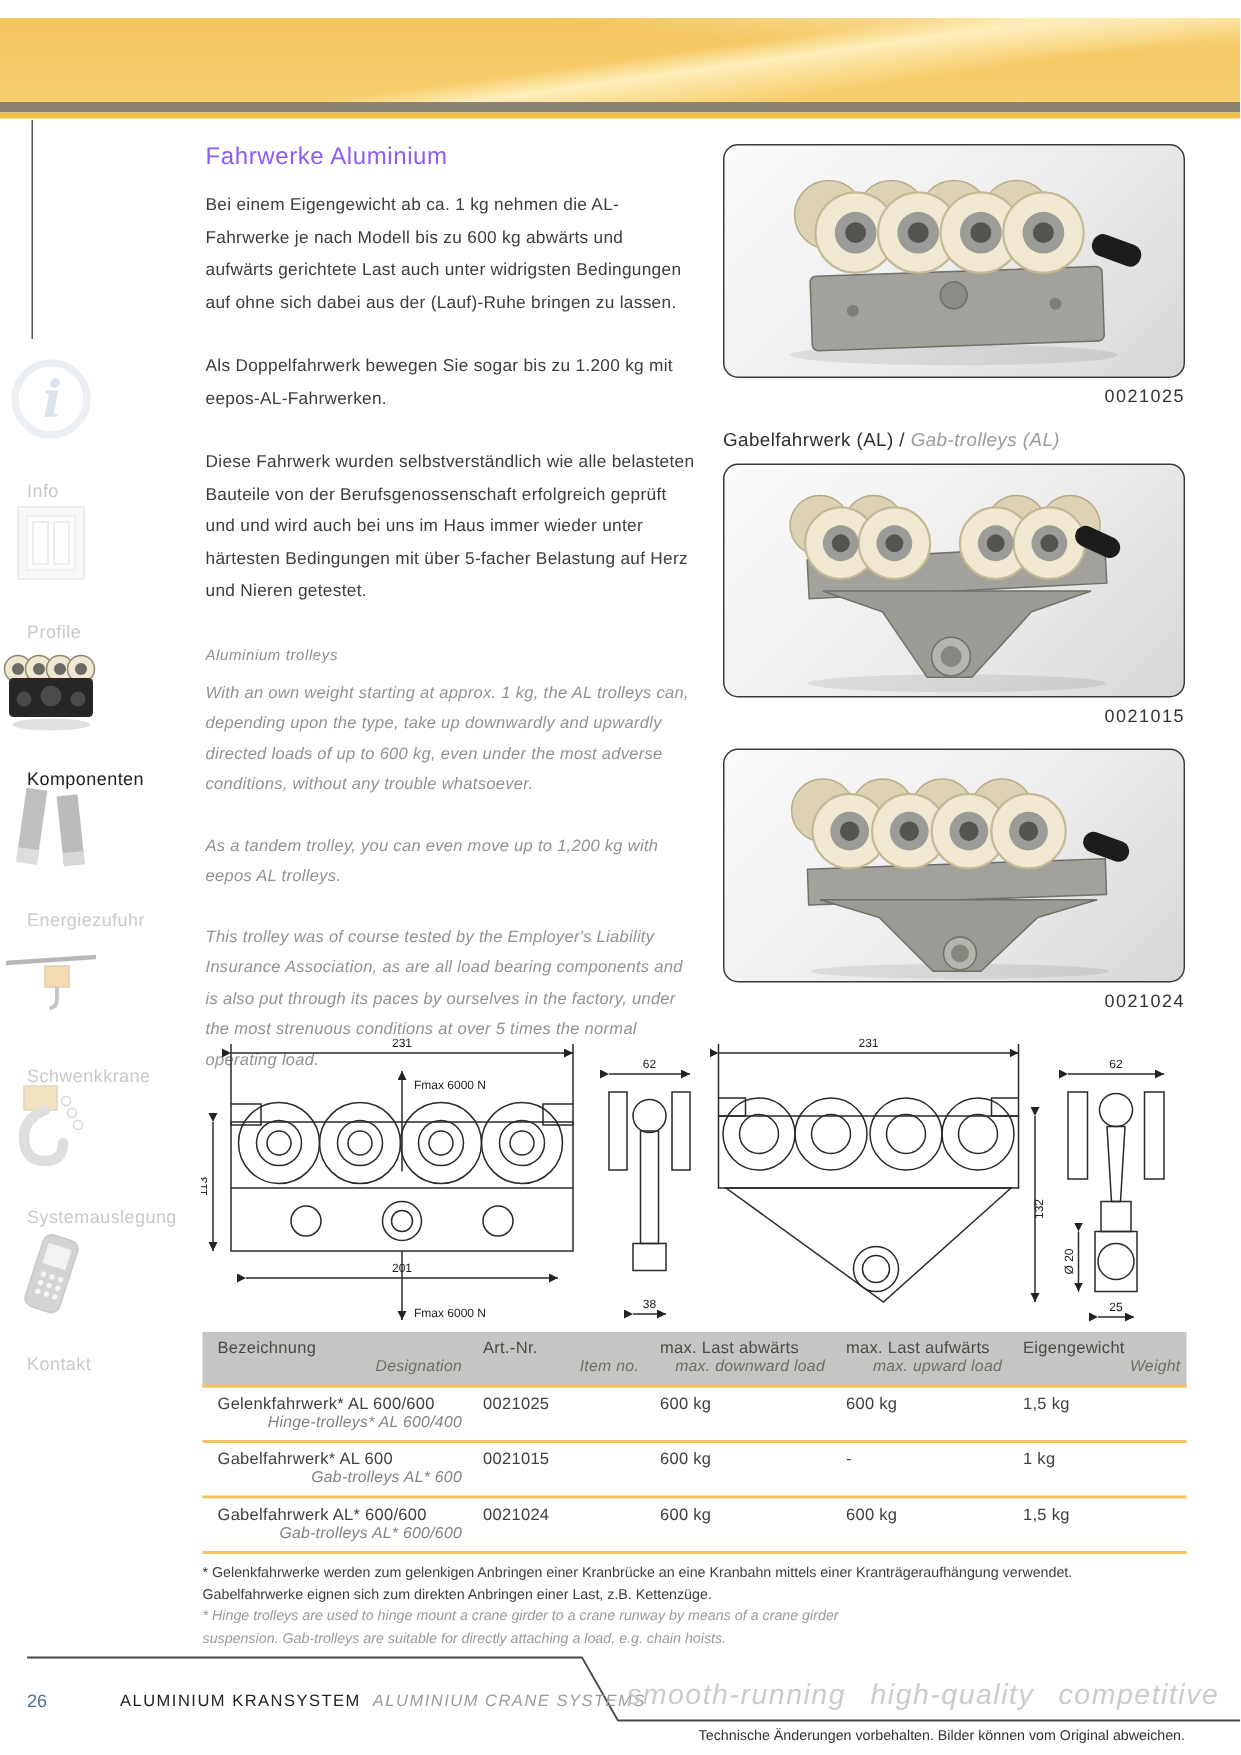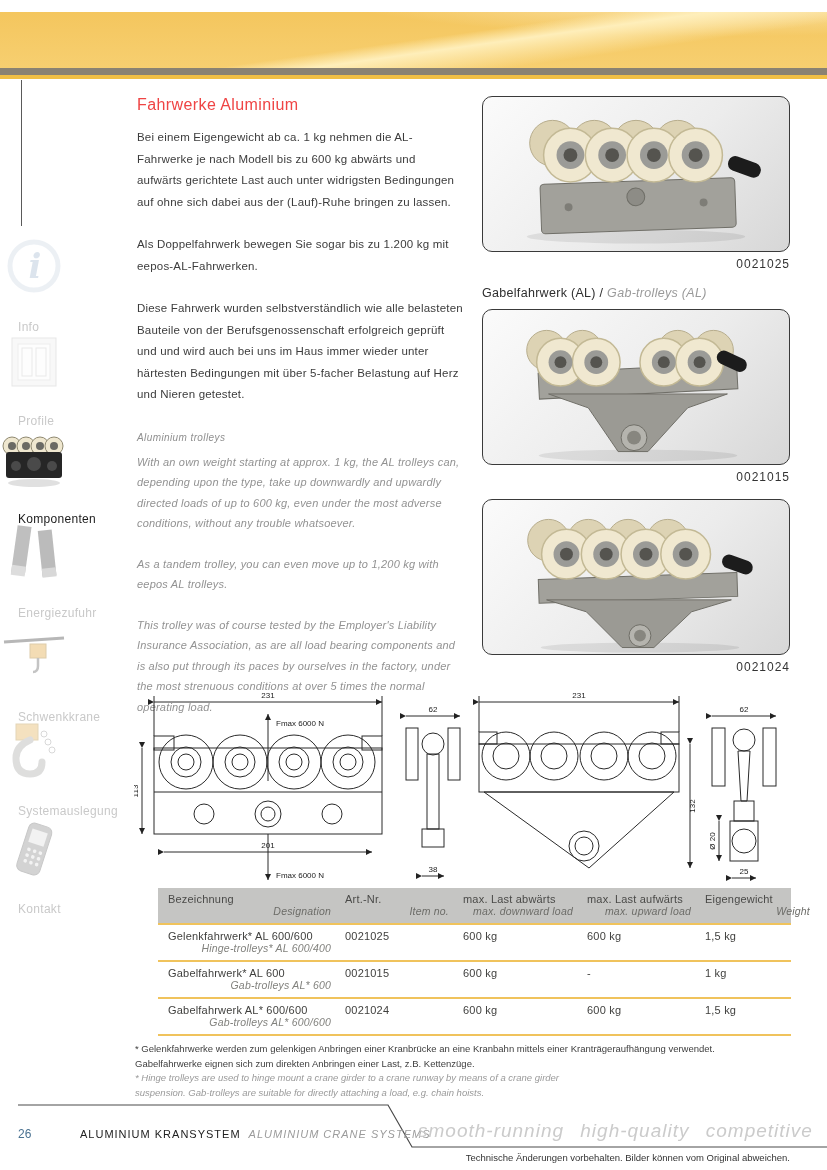--- a/index.html
+++ b/index.html
@@ -15,37 +15,37 @@
   .band-yellow{position:absolute;left:0;top:75px;width:827px;height:4px;background:#f0bf45;}
   .vrule{position:absolute;left:21px;top:80px;width:1px;height:146px;background:#5a5a5a;}
   
   .side-item{position:absolute;left:0;width:112px;}
   .side-icon{display:block;width:64px;height:64px;margin-left:2px;}
   .side-label{display:block;margin:20px 0 0 18px;font-size:12px;letter-spacing:.3px;color:#c9c9c9;}
   .side-item.active .side-label{color:#1c1c1c;}
   .faded{opacity:.32;}
   
   .col-left{position:absolute;left:137px;top:96px;width:326px;}
-  .h-main{margin:0 0 13px 0;font-size:16px;font-weight:400;color:#ef4444;letter-spacing:.4px;}
+  .h-main{margin:0 0 13px 0;font-size:16px;font-weight:400;color:#8b5cf6;letter-spacing:.4px;}
   .p-de{margin:0 0 21px 0;font-size:11.5px;line-height:21.5px;color:#3c3c3c;letter-spacing:.2px;}
   .h-en{margin:26px 0 9px 0;font-size:10px;font-weight:400;font-style:italic;color:#8f8f8f;letter-spacing:.4px;}
   .p-en{margin:0 0 20px 0;font-size:11px;line-height:20.5px;font-style:italic;color:#929292;letter-spacing:.2px;}
   
   .col-right{position:absolute;left:482px;top:96px;width:308px;}
   .prod-head{margin:0 0 9px 0;font-size:12.5px;font-weight:400;color:#2e2e2e;letter-spacing:.3px;}
   .prod-head .en{font-style:italic;color:#9a9a9a;}
   .photo{width:306px;height:154px;border:1px solid #3a3a3a;border-radius:10px;
          background:linear-gradient(135deg,#fbfbfb 0%,#ececec 55%,#d7d7d7 100%);margin:0 0 5px 0;}
   .caption{font-size:12px;color:#333;text-align:right;letter-spacing:1px;margin:0 0 15px 0;}
   
   .drawings{position:absolute;left:134px;top:686px;width:660px;height:202px;}
   .drawings text{font-size:8px;fill:#222;font-family:"Liberation Sans",sans-serif;}
   
   .tbl{position:absolute;left:135px;top:888px;width:656px;font-size:11px;}
-  .tbl-row{display:grid;grid-template-columns:177px 118px 124px 118px 119px;border-bottom:2px solid #f0c35c;margin-left:23px;}
+  .tbl-row{display:grid;grid-template-columns:177px 118px 124px 118px 119px;border-bottom:2px solid #f0c35c;}
   .tbl-head{background:#c5c5c3;}
   .cell{padding:5px 4px 6px 10px;}
   .de-line{color:#3f3f3d;letter-spacing:.2px;}
   .en-line{font-style:italic;color:#82827e;font-size:10.5px;letter-spacing:.2px;text-align:right;}
   .tbl-head .de-line{color:#4a4a48;}
   .tbl-head .en-line{color:#6c6c68;}
   
   .fn-de{position:absolute;left:135px;top:1041px;width:580px;font-size:9.5px;line-height:15px;color:#3e3e3e;}
   .fn-en{position:absolute;left:135px;top:1071px;width:470px;font-size:9.5px;line-height:14.5px;font-style:italic;color:#9a9a9a;}
   

